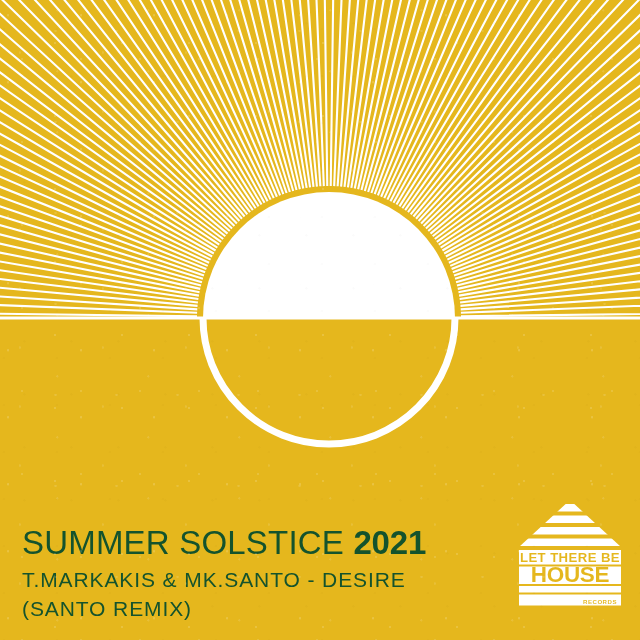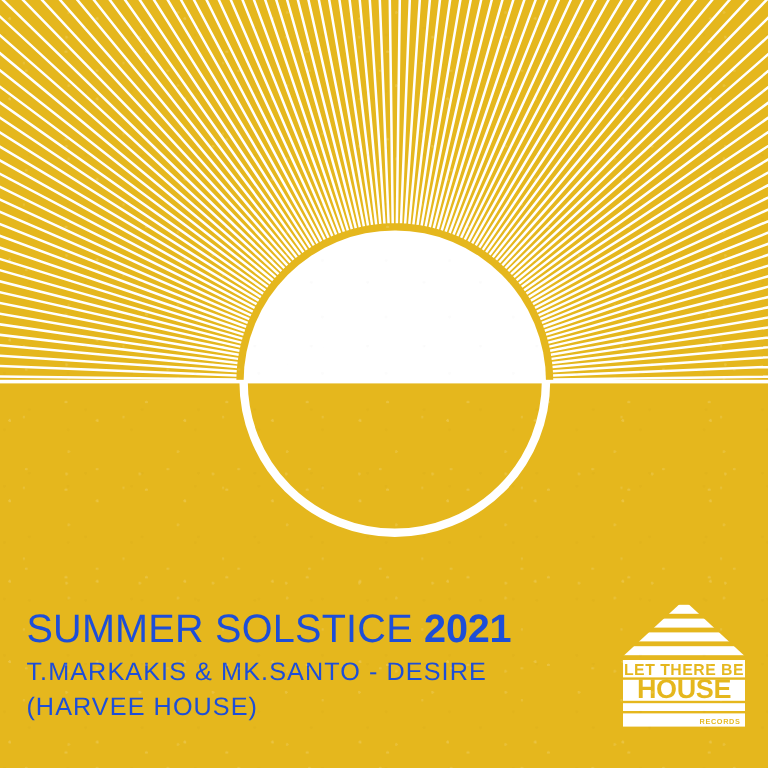--- a/index.html
+++ b/index.html
@@ -26,21 +26,21 @@
       radial-gradient(circle at 52% 44%, rgba(0,0,0,.06) 0 1px, transparent 1.4px),
       radial-gradient(circle at 7% 62%, rgba(0,0,0,.05) 0 1px, transparent 1.4px);
     background-size:73px 67px,59px 83px,91px 61px,67px 73px,83px 59px,61px 91px,47px 53px,53px 47px;
   }
   
   .artlayer{position:absolute;left:0;top:0;width:640px;height:640px;}
   #rays-svg{z-index:1;}
   #sun-svg{z-index:2;}
   
   .textblock{
-    position:absolute;left:22px;top:504px;z-index:5;color:#1d4ed8;
+    position:absolute;left:22px;top:523px;z-index:5;color:#14532d;
   }
   .title{
     font-size:33px;line-height:40px;font-weight:300;letter-spacing:.2px;
     white-space:nowrap;
   }
   .title .year{font-weight:700;letter-spacing:-.2px;}
   .subtitle{
     font-size:21px;line-height:27px;font-weight:400;letter-spacing:.9px;
     white-space:nowrap;margin-top:3px;
   }
@@ -72,21 +72,21 @@
     <rect id="horizon-line" x="0" y="316.5" width="640" height="3" fill="#ffffff"></rect>
 
     <path id="sun-top" fill="#ffffff" d="M 203 318 A 126 126 0 0 1 455 318 Z"></path>
 
     <path id="sun-bottom" fill="none" stroke="#ffffff" stroke-width="7" d="M 203 318 A 126 126 0 0 0 455 318"></path>
   </svg>
 
   <div class="textblock">
     <div class="title"><span>SUMMER SOLSTICE</span> <span class="year">2021</span></div>
     <div class="subtitle">T.MARKAKIS &amp; MK.SANTO - DESIRE</div>
-    <div class="subtitle second">(HARVEE HOUSE)</div>
+    <div class="subtitle second">(SANTO REMIX)</div>
   </div>
 
   <div id="logo">
     <svg viewBox="0 0 102 106" width="102" height="106" aria-hidden="true">
       <defs>
 
         <clipPath id="houseclip">
           <path d="M 51 0 L 102 47 L 102 106 L 0 106 L 0 47 Z"></path>
         </clipPath>
 

